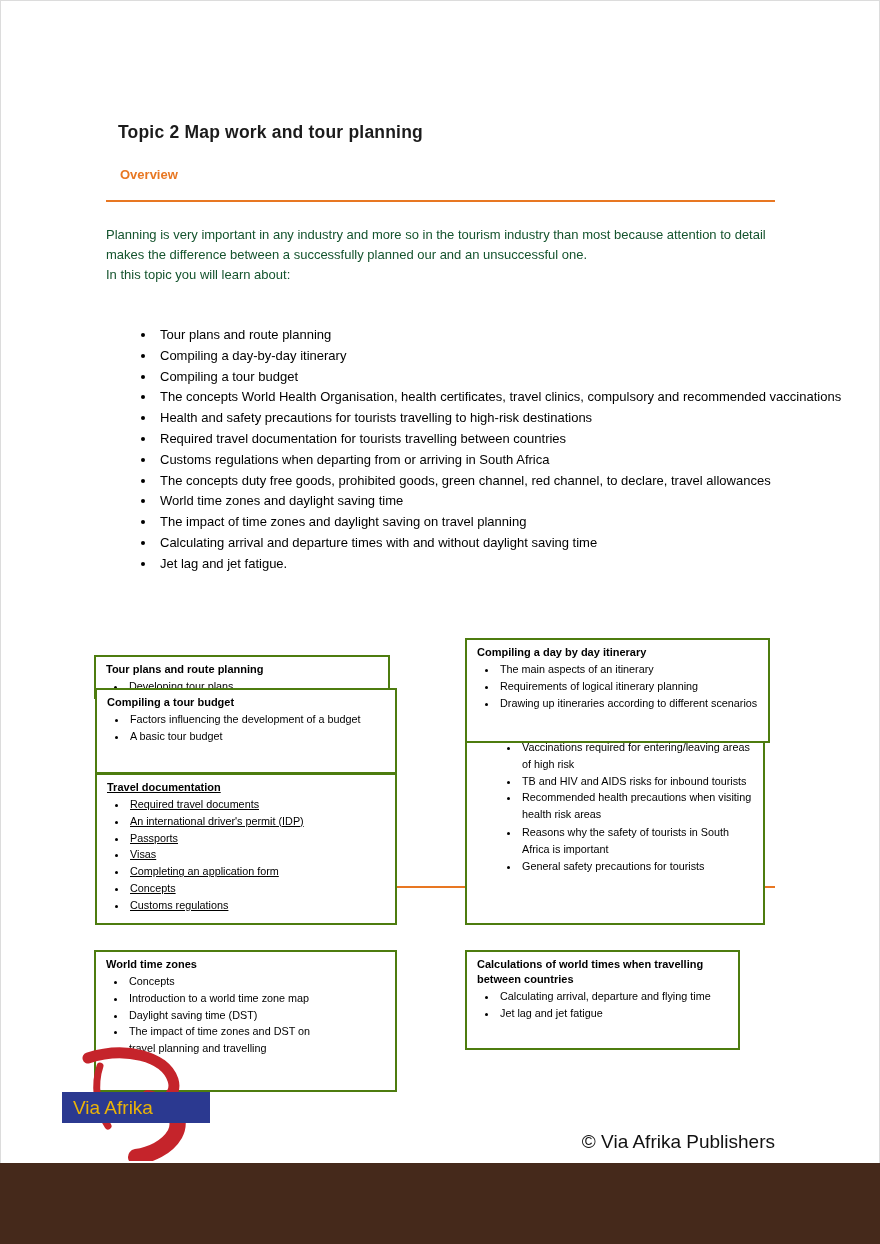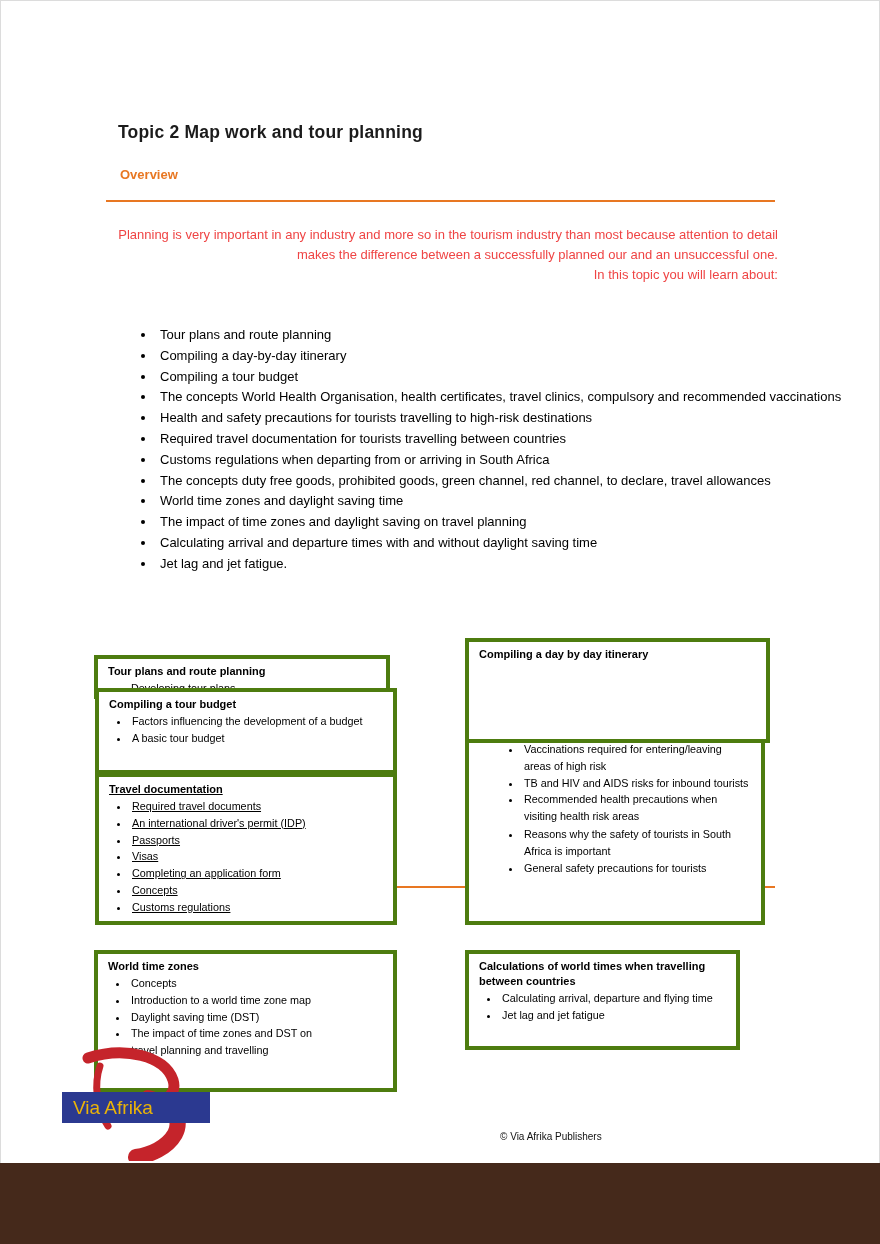--- a/index.html
+++ b/index.html
@@ -19,53 +19,53 @@
     left:106px;top:110px;width:680px;
     font-size:17.5px;font-weight:bold;color:#1b1b1b;letter-spacing:.2px;margin-left:12px;
   }
   .overview{
     left:120px;top:167px;font-size:13px;font-weight:bold;color:var(--accent-orange);
   }
   .rule{
     left:106px;top:200px;width:669px;height:2px;background:var(--accent-orange);
   }
   .intro{
-    left:106px;top:225px;width:672px;font-size:13px;line-height:20px;color:#ef4444;text-align:right;
+    left:106px;top:225px;width:672px;font-size:13px;line-height:20px;color:#14532d;
   }
   .intro p{margin:0;}
   ul.main-list{
     left:106px;top:325px;width:688px;margin:0;padding:0 0 0 50px;
     font-size:13px;line-height:20.8px;list-style:disc outside;
   }
   ul.main-list li{padding-left:4px;}
   .diagram{left:0;top:638px;width:880px;height:460px;}
   .mid-rule{
     position:absolute;left:106px;top:248px;width:669px;height:2px;
     background:var(--accent-orange);z-index:0;
   }
   .box{
-    position:absolute;background:#fff;border:4px solid #4d7c0f;
+    position:absolute;background:#fff;border:2px solid #4d7c0f;
     padding:5px 10px;box-sizing:border-box;
   }
   .box-title{font-size:11px;font-weight:bold;line-height:15px;color:#000;}
   .box-subheading{font-size:10.8px;font-weight:bold;line-height:16px;margin:1px 0 0 0;}
   ul.box-list{
     margin:1px 0 0 0;padding:0 0 0 21px;list-style:disc outside;
     font-size:10.8px;line-height:16.8px;
   }
   ul.box-list li{padding-left:2px;}
   .wtz-gap{margin-top:18px;}
   .logo-box{
     left:62px;top:1092px;width:148px;height:31px;background:var(--logo-blue);
     color:#eab308;font-size:19px;line-height:31px;padding-left:11px;box-sizing:border-box;
     z-index:3;
   }
   .brush{left:70px;top:1046px;z-index:2;}
   .copyright{
-    left:500px;top:1131px;width:275px;text-align:left;font-size:10px;color:#111;
+    left:500px;top:1131px;width:275px;text-align:right;font-size:19px;color:#111;
   }
   .footer-bar{
     left:0;top:1163px;width:880px;height:81px;background:var(--footer-brown);
   }
 </style>
 </head>
 <body>
 
 <h1 class="abs page-title">Topic 2 Map work and tour planning</h1>
 
@@ -130,20 +130,25 @@
         <li>Recommended health precautions when visiting health risk areas</li>
       </ul>
     <ul class="box-list">
         <li>Reasons why the safety of tourists in South Africa is important</li>
         <li>General safety precautions for tourists</li>
       </ul>
   </div>
 
   <div class="box" style="left:465px;top:0;width:305px;height:105px;z-index:3;">
     <div class="box-title">Compiling a day by day itinerary</div>
+    <ul class="box-list">
+        <li>The main aspects of an itinerary</li>
+        <li>Requirements of logical itinerary planning</li>
+        <li>Drawing up itineraries according to different scenarios</li>
+      </ul>
   </div>
 
   <div class="box" style="left:94px;top:312px;width:303px;height:142px;z-index:1;">
     <div class="box-title">World time zones</div>
     <ul class="box-list wtz-gap">
         <li>Concepts</li>
         <li>Introduction to a world time zone map</li>
         <li>Daylight saving time (DST)</li>
         <li>The impact of time zones and DST on</li>
         <li>travel planning and travelling</li>

